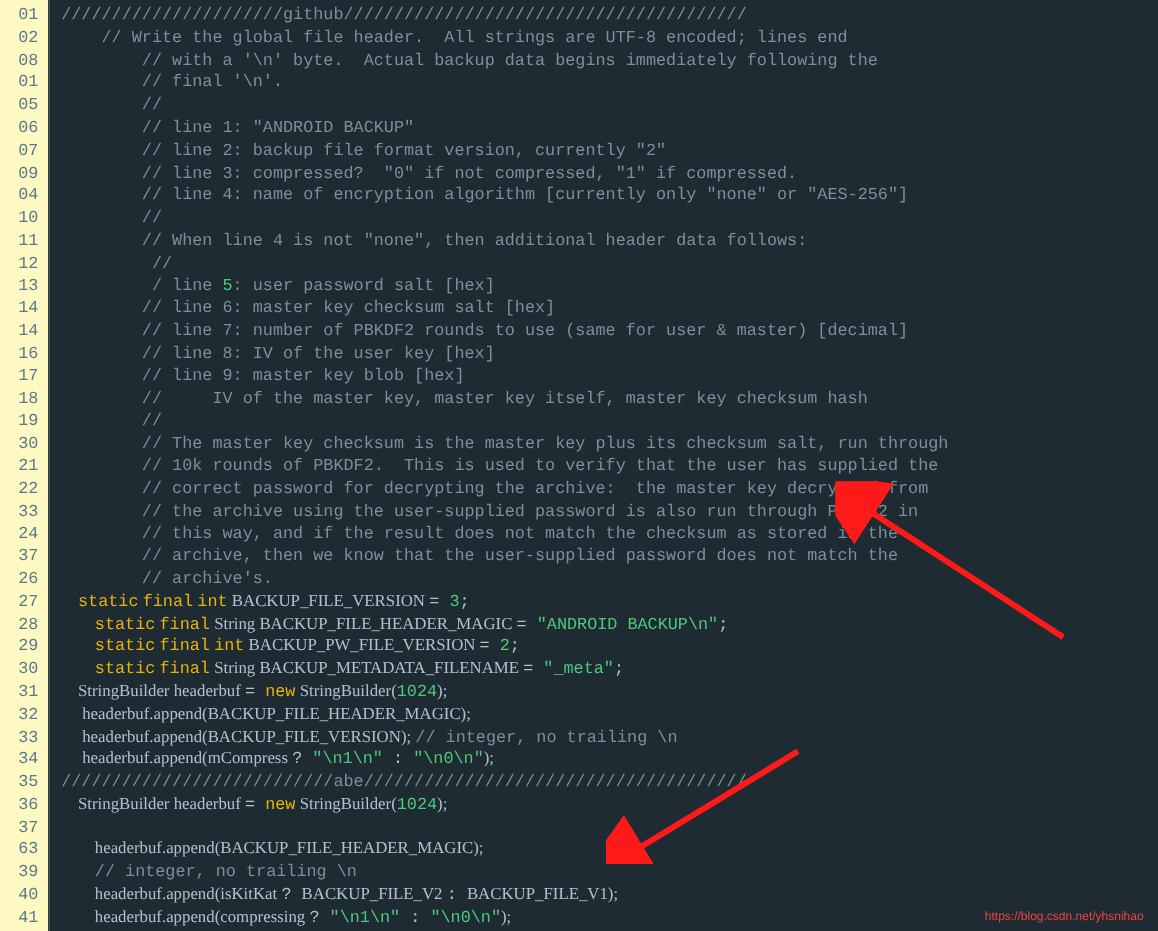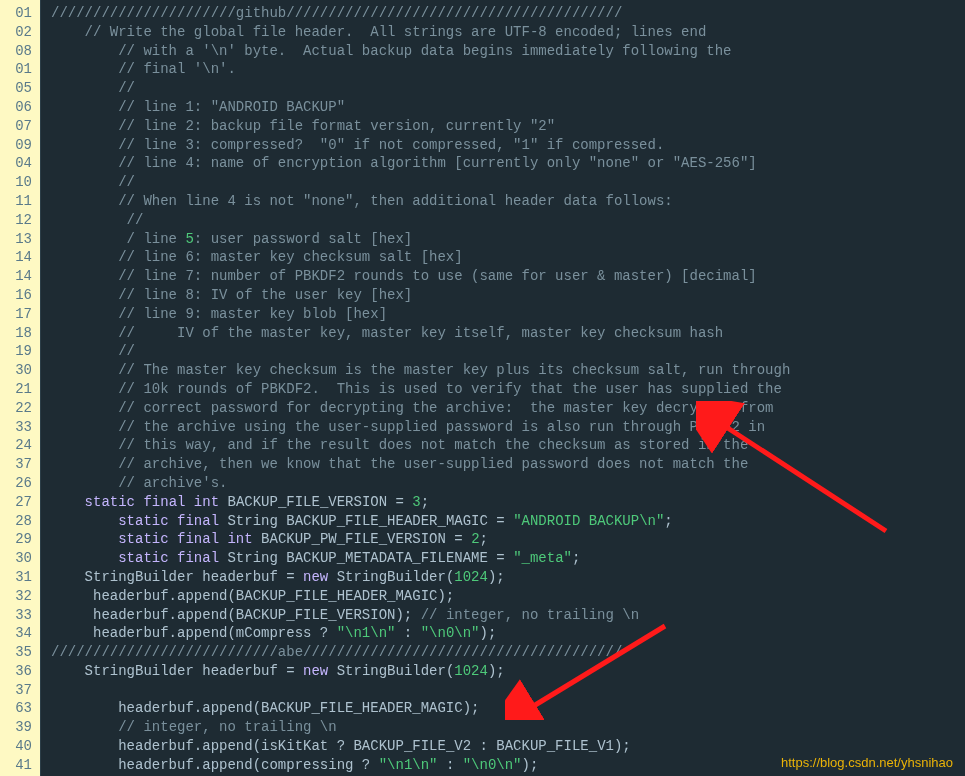--- a/index.html
+++ b/index.html
@@ -36,32 +36,32 @@
     padding: 4px 16px 4px 10px;
     flex: 1;
     white-space: pre;
     line-height: 18.8px;
   }
   .line {
     height: 18.8px;
   }
   .line span { white-space: pre; }
   .c-comment { color: #7a909c; }
-  .c-kw      { color: #c4b5fd; }
-  .c-ident   { color: #aec2cf; }
+  .c-kw      { color: #eab308; }
+  .c-ident   { color: #aec2cf; font-family: Liberation Serif, serif; }
   .c-str     { color: #4ec97a; }
   .c-num     { color: #4ec97a; }
   .c-op      { color: #aec2cf; }
   .watermark {
     position: absolute;
     right: 12px;
     bottom: 6px;
-    color: #eab308;
+    color: #ef4444;
     font-family: Arial, sans-serif;
-    font-size: 13px;
+    font-size: 10px;
     margin-left: 42px;
   }
   svg.arrow {
     position: absolute;
     pointer-events: none;
   }
 </style>
 </head>
 <body>
 

